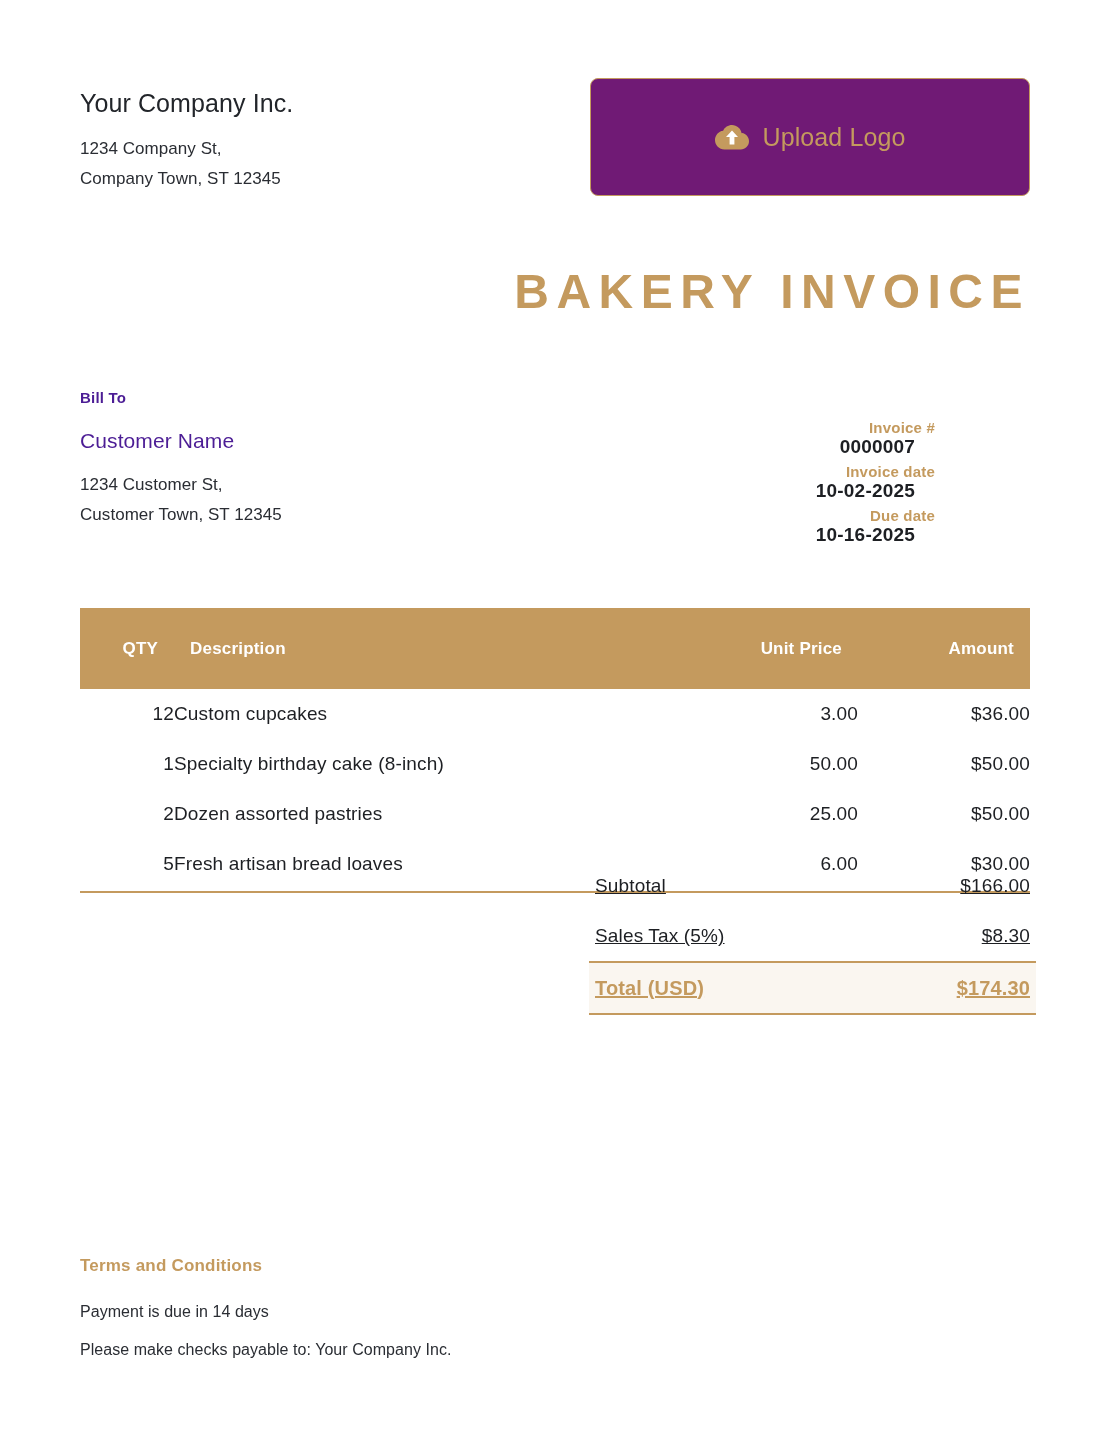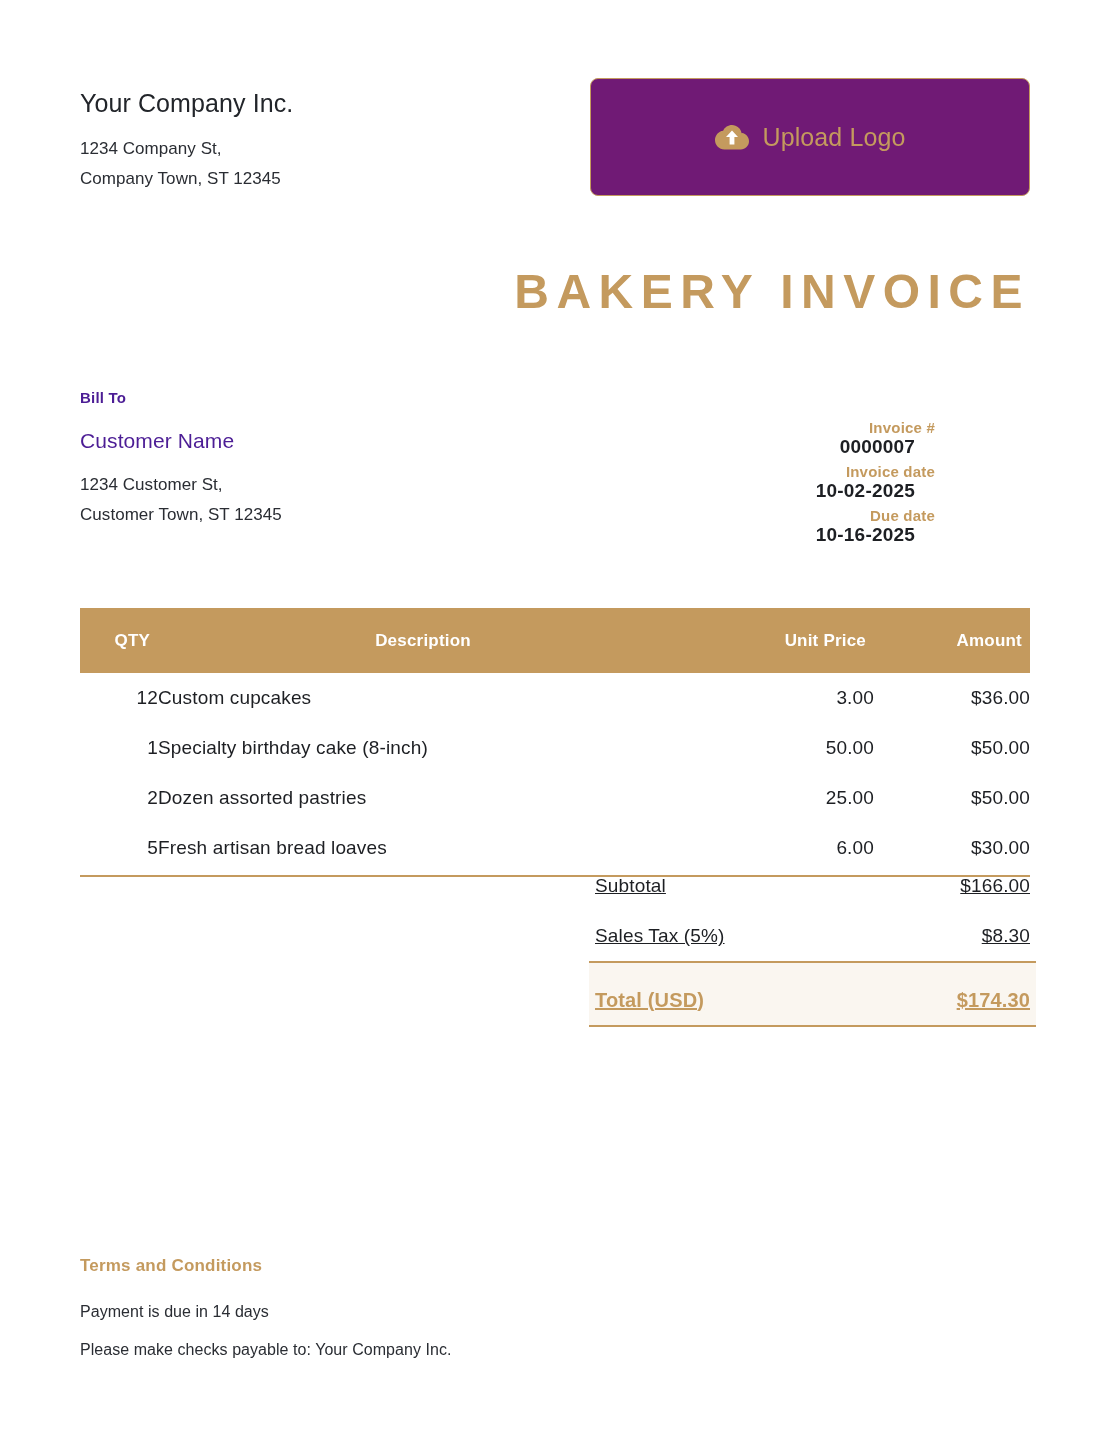--- a/index.html
+++ b/index.html
@@ -161,25 +161,25 @@
     border-collapse: collapse;
     table-layout: fixed;
   }
   .items-table thead th {
     background: #c49a5e;
     color: #ffffff;
     font-size: 17px;
     font-weight: 700;
     letter-spacing: 0.2px;
     height: 49px;
-    padding: 8px;
+    padding: 16px;
     vertical-align: middle;
   }
   th.col-qty    { width: 62px;  text-align: right; padding-left: 14px; }
-  th.col-desc   { text-align: center; padding-left: 18px; }
+  th.col-desc   { text-align: left; padding-left: 18px; }
   th.col-price  { width: 170px; text-align: right; }
   th.col-amount { width: 140px; text-align: right; padding-right: 14px; }
 
   .items-table tbody td {
     font-size: 19px;
     font-weight: 400;
     color: #1d1f23;
     height: 50px;
     padding: 0;
     vertical-align: middle;
@@ -215,21 +215,21 @@
     text-decoration: underline;
   }
   .totals-row .t-val { text-align: right; }
   .totals-row.grand {
     background: #faf6f0;
     border-top: 2px solid #c49a5e;
     border-bottom: 2px solid #c49a5e;
     font-weight: 700;
     color: #c49a5e;
     height: 50px;
-    padding: 12px 6px 0 6px;
+    padding: 0 6px 0 6px;
     box-sizing: content-box;
     margin-left: -6px;
     margin-right: -6px;
     font-size: 20px;
   }
 
   
   .terms {
     position: absolute;
     left: 80px;

